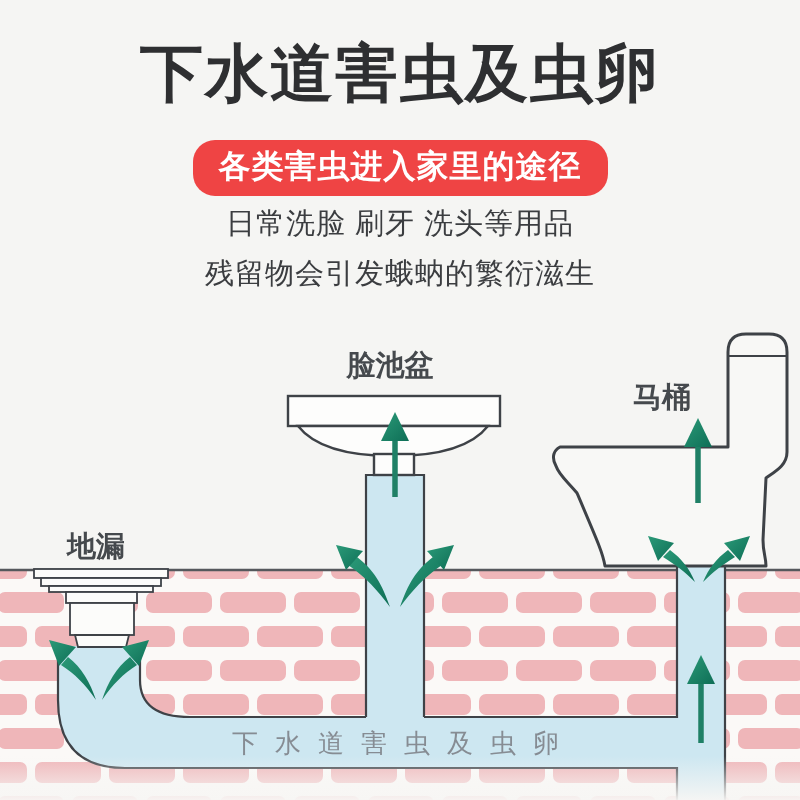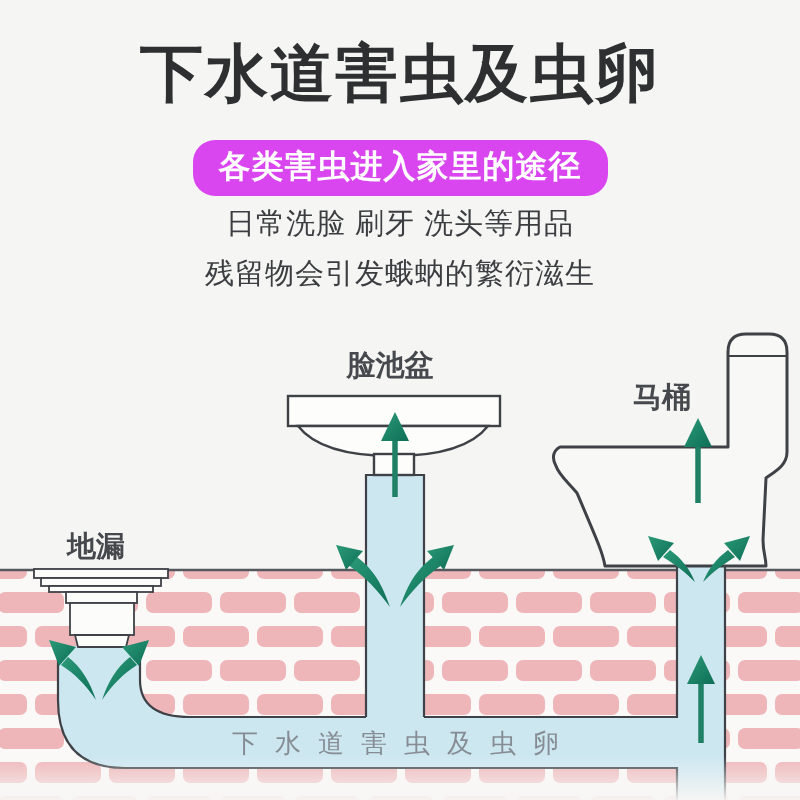--- a/index.html
+++ b/index.html
@@ -7,21 +7,21 @@
     position:relative;width:800px;height:800px;margin:0 auto;
     background:#f5f5f3;overflow:hidden;
     font-family:"Liberation Sans","DejaVu Sans",sans-serif;
   }
   .title{
     position:absolute;top:42px;left:0;width:800px;text-align:center;
     font-size:63px;line-height:1;font-weight:900;color:#2e2f31;letter-spacing:2px;
   }
   .banner-wrap{position:absolute;top:140px;left:0;width:800px;text-align:center;}
   .banner{
-    display:inline-block;background:#d946ef;color:#ffffff;
+    display:inline-block;background:#ef4444;color:#ffffff;
     font-size:32px;font-weight:700;letter-spacing:1px;
     padding:5px 26px 7px 26px;border-radius:22px;
   }
   .sub{position:absolute;left:0;width:800px;text-align:center;
     font-size:29px;font-weight:500;color:#3b3d40;letter-spacing:1px;}
   .sub1{top:204px;} .sub2{top:254px;}
   svg.diagram{position:absolute;left:0;top:0;}
   .outline{fill:none;stroke:#3e4247;stroke-width:2.2;}
   .floorline{fill:none;stroke:#55585c;stroke-width:2.6;}
   .fixture{fill:#fcfcfa;stroke:#3e4247;stroke-width:1.8;}

